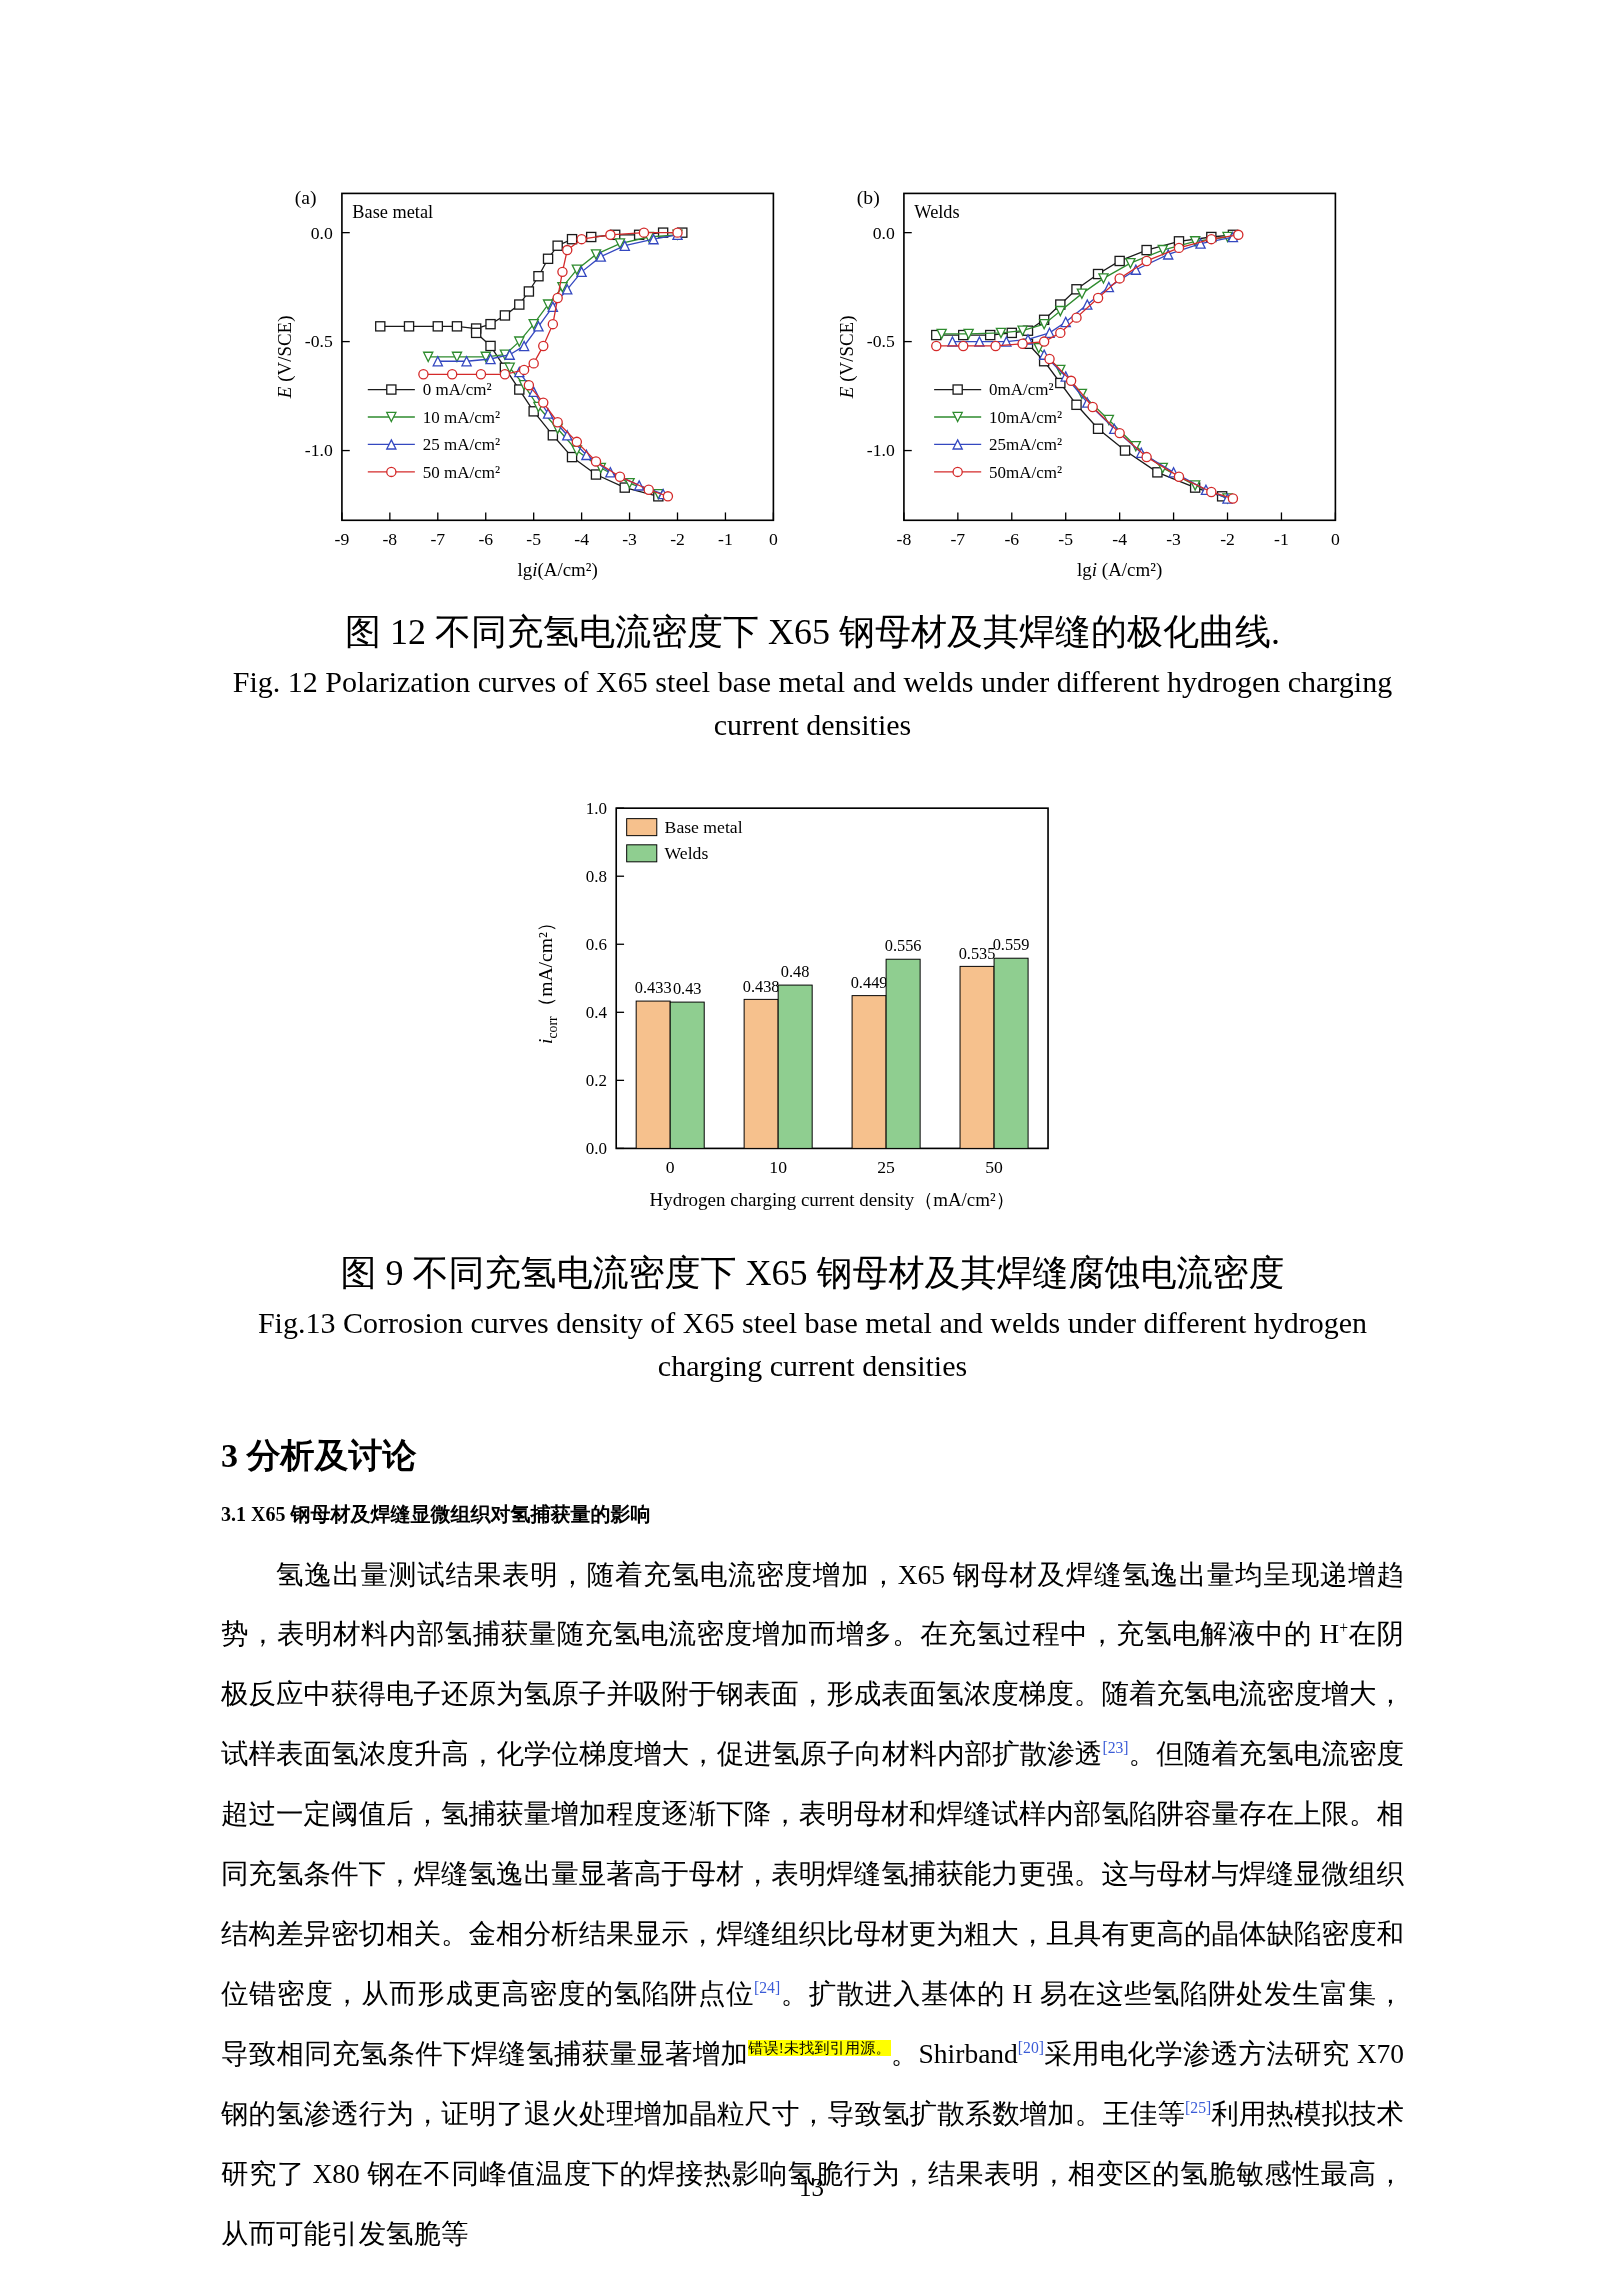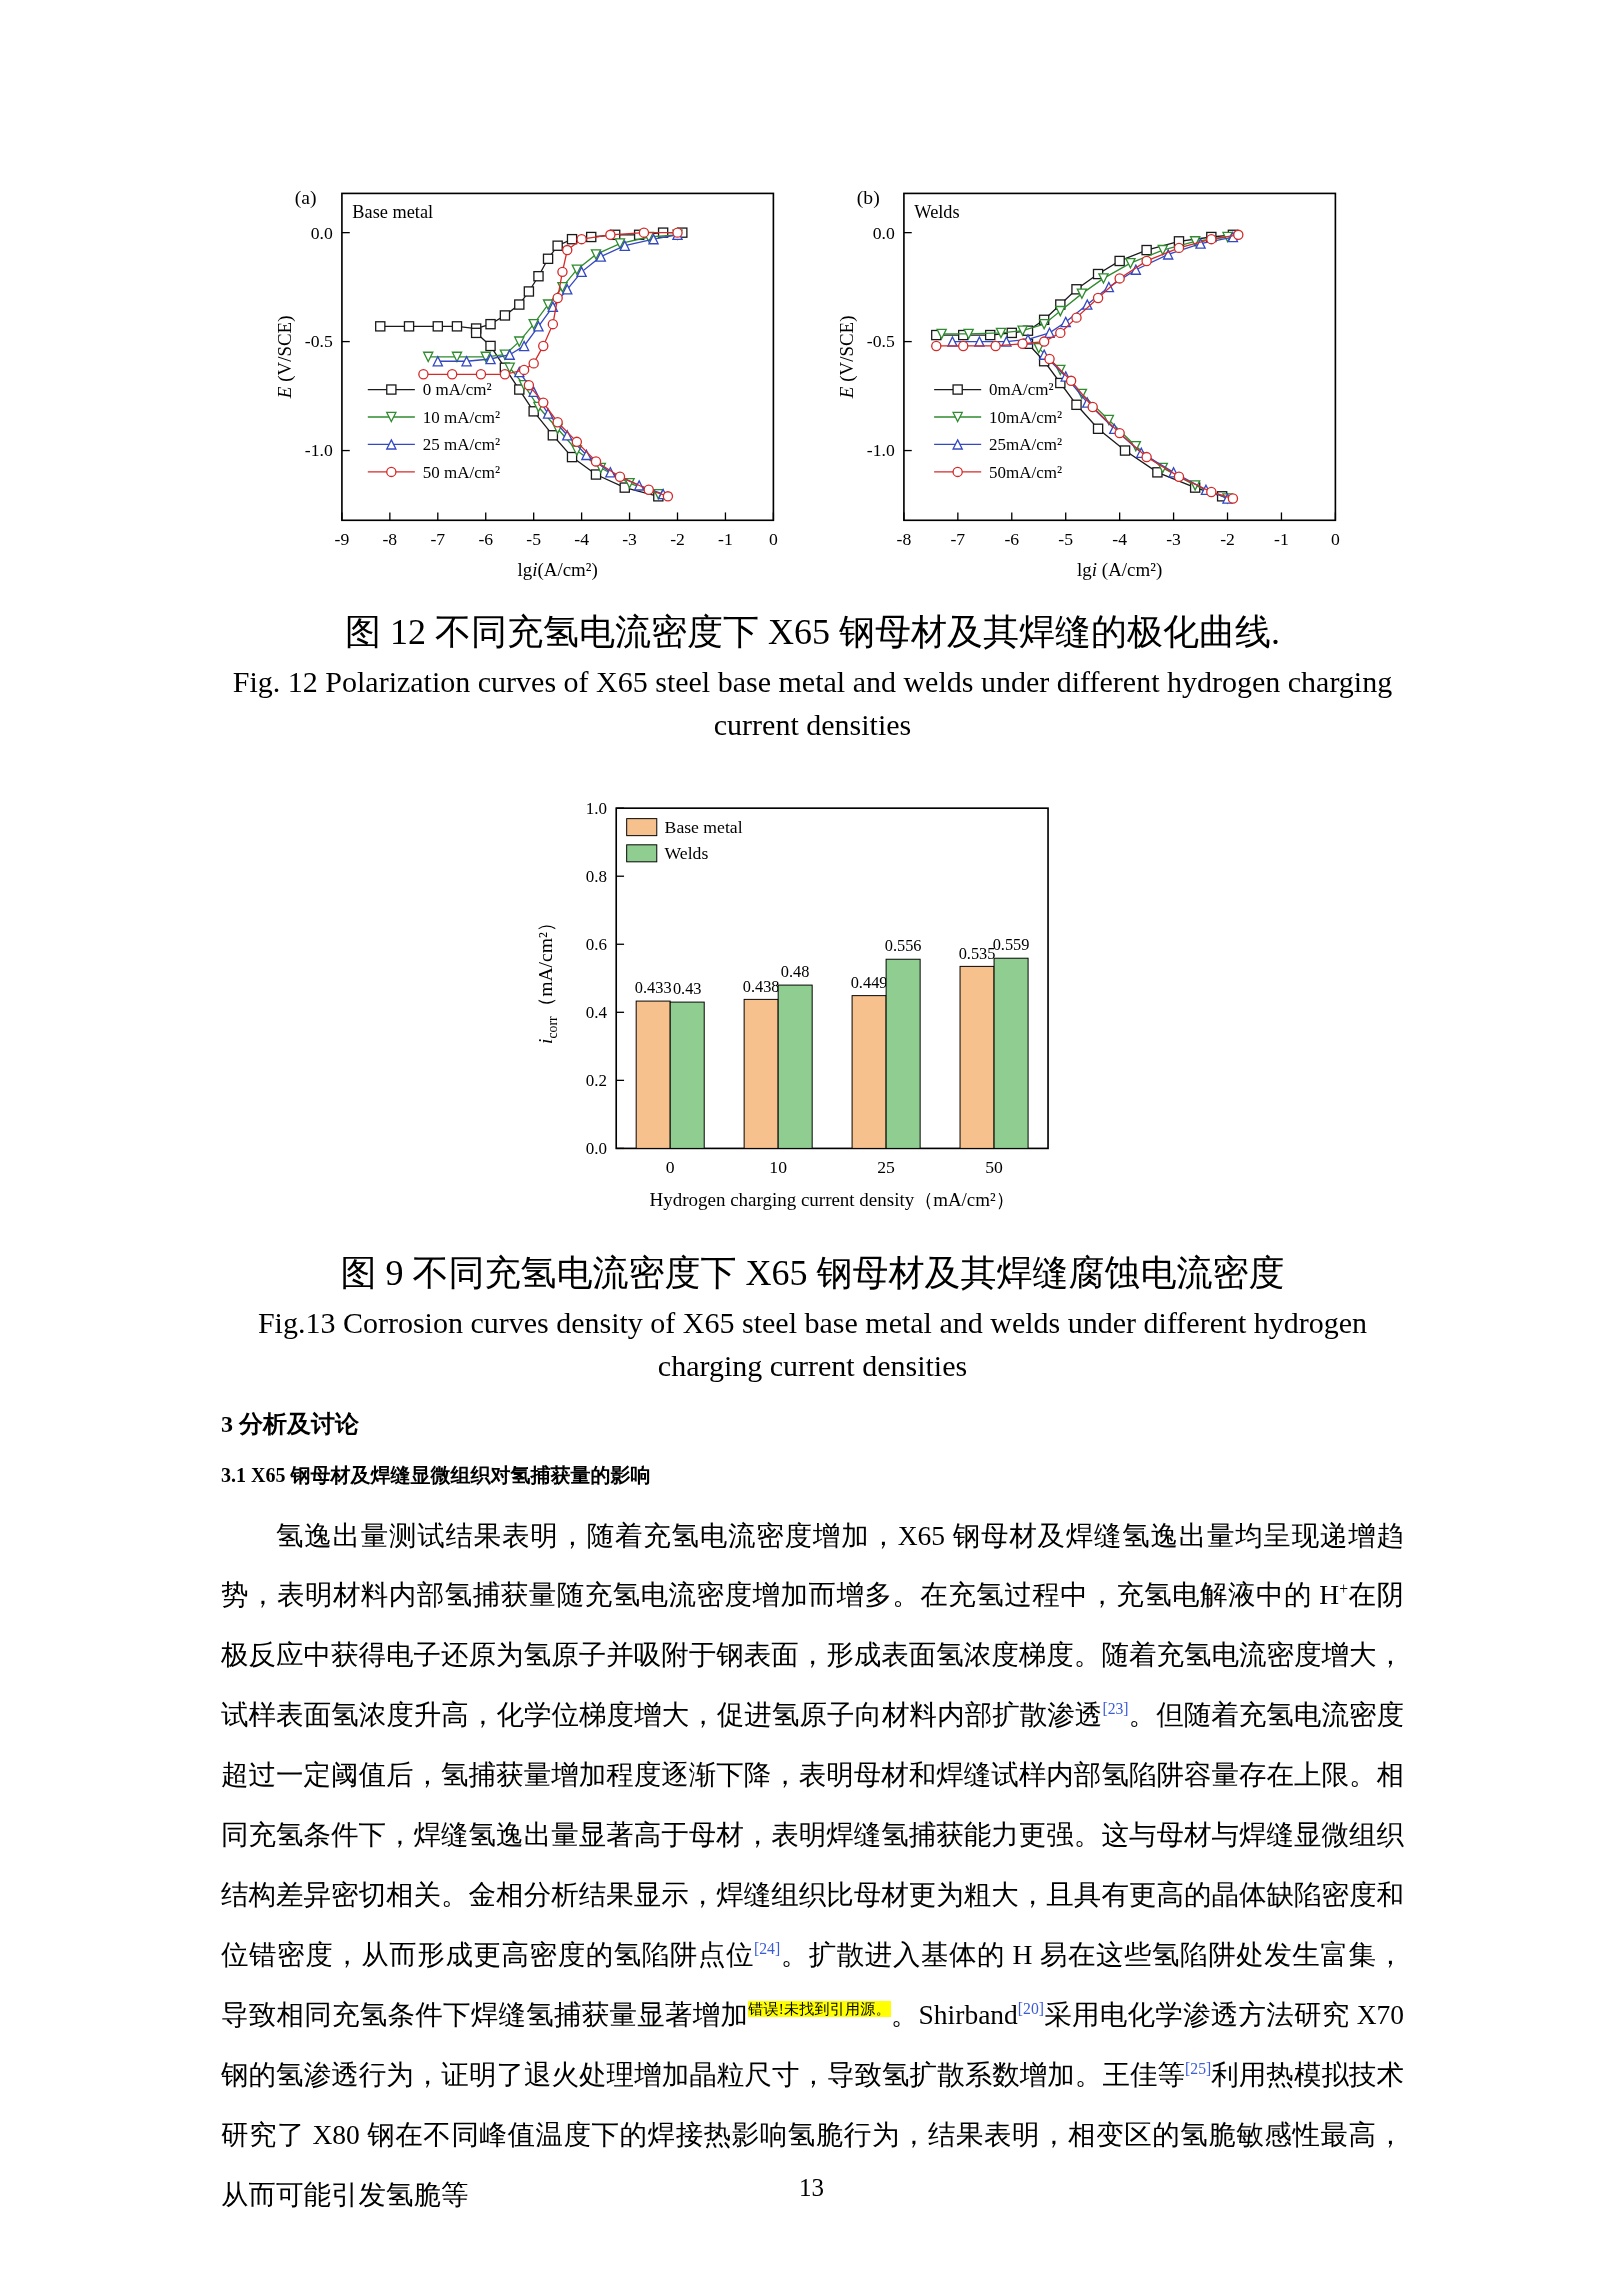--- a/index.html
+++ b/index.html
@@ -9,21 +9,21 @@
     margin:0 auto;overflow:hidden;
   }
   .content{padding:167px 219px 0 221px;}
   .fig-row{display:flex;justify-content:center;align-items:flex-start;gap:39px;}
   .chart-box{flex:0 0 auto;}
   .chart-box svg{display:block;}
   .fig-center{display:flex;justify-content:center;margin-top:36px;}
   .caption-zh{margin-top:9.2px;font-size:36px;text-align:center;}
   .caption-en{font-size:30px;text-align:center;line-height:1.42;margin-top:3.9px;}
   .caption-en div{display:block;}
-  h2.sec{font-size:24px;font-weight:bold;margin:20px 0 0 0;}
+  h2.sec{font-size:34px;font-weight:bold;margin:45px 0 0 0;}
   h3.subsec{font-size:20px;font-weight:bold;margin:22px 0 0 0;}
   p.body{
     font-size:27.5px;line-height:2.18;text-align:justify;text-indent:55px;
     margin:17px 0 0 0;
   }
   .ref-sup{vertical-align:super;font-size:15.7px;color:var(--ref,#3A5BD7);}
   .plain-sup{vertical-align:super;font-size:15.7px;}
   .error-hl{background:var(--hl,#FFFF00);font-weight:normal;font-size:15px;vertical-align:super;}
   .page-number{position:absolute;bottom:93px;left:0;right:0;text-align:center;font-size:25px;}
   svg text{font-family:"Liberation Serif","DejaVu Serif",serif;fill:#000;}

